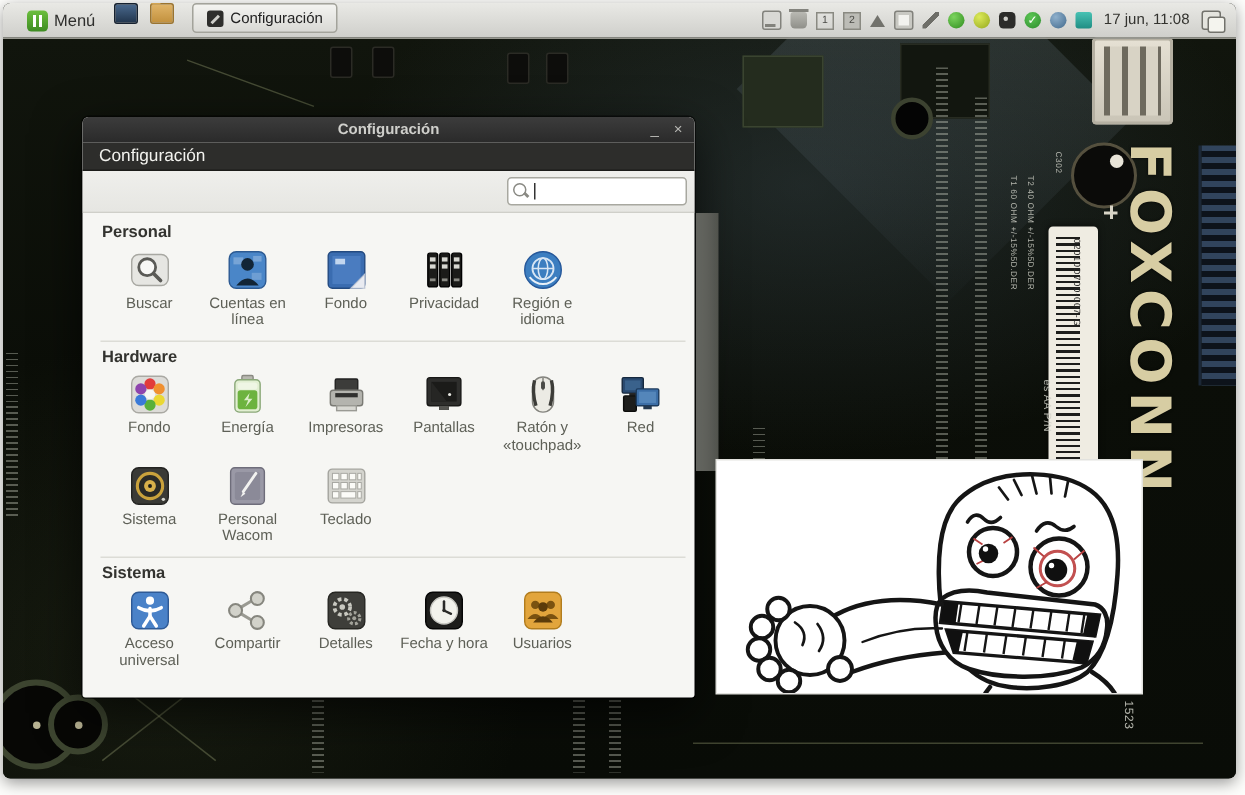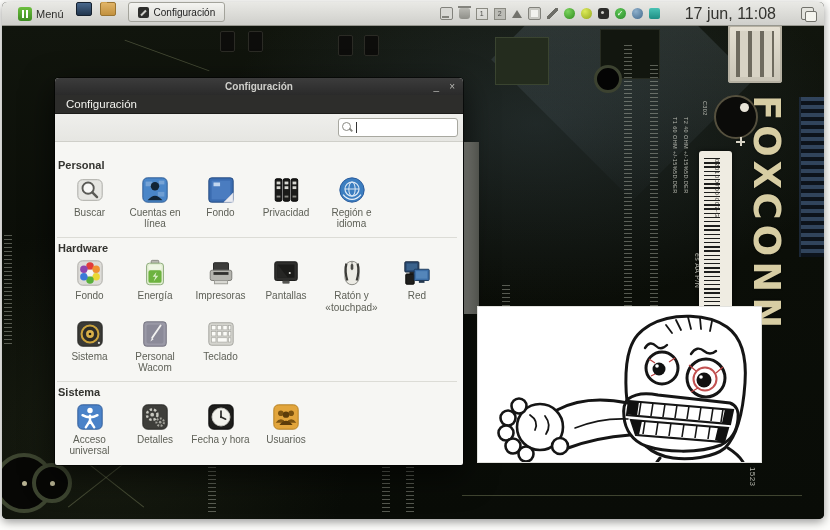--- a/index.html
+++ b/index.html
@@ -35,21 +35,21 @@
   .ti-tablet{background:#c8c8c2;border:1px solid #82827c;border-radius:2px;}
   .ti-tablet::after{content:"";position:absolute;inset:2px;background:#f2f2ee;}
   .ti-pen{background:linear-gradient(135deg,transparent 40%,#6e6e68 40%,#6e6e68 60%,transparent 60%);}
   .ti-green{background:radial-gradient(circle at 35% 30%,#7cd45e,#2f8c1e);border-radius:50%;}
   .ti-lime{background:radial-gradient(circle at 35% 30%,#dcea5a,#95a81e);border-radius:50%;}
   .ti-dark{background:#2c2c2a;border-radius:3px;}
   .ti-dark::after{content:"";position:absolute;left:3px;top:3px;width:3px;height:3px;background:#cfcfca;border-radius:50%;}
   .ti-shield{background:radial-gradient(circle at 40% 30%,#5cc654,#2d8c2e);border-radius:50%;color:#fff;font-size:8px;line-height:11px;text-align:center;}
   .ti-globe{background:radial-gradient(circle at 35% 30%,#8fb0cc,#41698c);border-radius:50%;}
   .ti-teal{background:linear-gradient(180deg,#49c2b4,#1f8e84);border-radius:2px;}
-  .clock{font-size:16px;color:#33332f;margin:0 19px;white-space:nowrap;}
+  .clock{font-size:10px;color:#33332f;margin:0 2px;white-space:nowrap;}
   .ti-chat{border:1px solid #72726c;border-radius:2px;background:#e4e4de;}
   .ti-chat::after{content:"";position:absolute;left:3px;top:3px;width:10px;height:9px;border:1px solid #72726c;background:#f4f4ee;border-radius:2px;}
 
   
   .wall{position:absolute;left:0;top:23px;right:0;bottom:0;overflow:hidden;
         background:
         radial-gradient(520px 300px at 65% 20%, rgba(80,100,115,.28), transparent 60%),
         radial-gradient(420px 360px at 12% 85%, rgba(90,100,60,.18), transparent 60%),
         linear-gradient(180deg,#11150d 0%,#0b0e08 45%,#090c07 100%);}
   .wall *{position:absolute;}
@@ -96,21 +96,21 @@
   .headerbar{height:18px;background:#2d2d2b;color:#f2f2ee;font-size:11.5px;display:flex;align-items:center;
              padding-left:11px;border-bottom:1px solid #1c1c1a;flex:0 0 auto;}
   .toolbar{height:27px;background:linear-gradient(180deg,#efefec,#e6e6e2);border-bottom:1px solid #cfcfc9;
            display:flex;align-items:center;justify-content:flex-end;padding-right:5px;flex:0 0 auto;}
   .search{position:relative;width:118px;height:17px;background:#fff;border:1px solid #a8a8a0;border-radius:3px;}
   .search input{position:absolute;left:16px;top:0;width:96px;height:15px;border:0;outline:0;font-size:10px;background:transparent;}
   .mag{position:absolute;left:3px;top:3px;width:7px;height:7px;border:1.4px solid #8a8a84;border-radius:50%;}
   .mag::after{content:"";position:absolute;left:6px;top:6px;width:4px;height:1.6px;background:#8a8a84;transform:rotate(45deg);}
   .caret{position:absolute;left:17px;top:3px;width:1px;height:11px;background:#333;}
 
-  .content{flex:1;padding:4px 4px 0 2px;overflow:hidden;margin-top:10px;}
+  .content{flex:1;padding:4px 4px 0 12px;overflow:hidden;}
   .sec-title{font-size:11px;font-weight:bold;color:#33332f;margin:3px 0 4px 1px;}
   .grid{display:grid;grid-template-columns:repeat(6,65.5px);row-gap:6px;}
   .tile{width:65px;display:flex;flex-direction:column;align-items:center;cursor:default;}
   .tile svg{display:block;}
   .tlabel{margin-top:2px;font-size:10px;line-height:1.12;color:#5e6057;text-align:center;max-width:64px;}
   .divider{height:1px;background:#dcdcd6;margin:8px 2px 4px 0;}
 
   
   .meme{position:absolute;left:476px;top:305px;width:283px;height:155px;background:#fff;z-index:25;
         box-shadow:0 0 0 1px #e2e2de;}
@@ -414,20 +414,30 @@
           <svg width="30" height="30" viewBox="0 0 32 32">
             <rect x="3" y="3" width="26" height="26" rx="5" fill="#4a82c8" stroke="#2e5a96"></rect>
             <circle cx="16" cy="9" r="2.9" fill="#fff"></circle>
             <path d="M8 14 Q16 18.5 24 14" fill="none" stroke="#fff" stroke-width="2.5" stroke-linecap="round"></path>
             <line x1="16" y1="14.5" x2="16" y2="20" stroke="#fff" stroke-width="2.5" stroke-linecap="round"></line>
             <path d="M16 20 L11.5 27 M16 20 L20.5 27" fill="none" stroke="#fff" stroke-width="2.5" stroke-linecap="round"></path>
           </svg>
           <span class="tlabel">Acceso universal</span>
         </div>
 
+        <div class="tile">
+          <svg width="30" height="30" viewBox="0 0 32 32">
+            <line x1="10" y1="14.5" x2="20" y2="8.5" stroke="#9a9a92" stroke-width="2.2"></line>
+            <line x1="10" y1="17.5" x2="20" y2="23.5" stroke="#9a9a92" stroke-width="2.2"></line>
+            <circle cx="7.5" cy="16" r="4.6" fill="#d2d2ca" stroke="#86867e" stroke-width="1.5"></circle>
+            <circle cx="23" cy="7.5" r="4.6" fill="#d2d2ca" stroke="#86867e" stroke-width="1.5"></circle>
+            <circle cx="23" cy="24.5" r="4.6" fill="#d2d2ca" stroke="#86867e" stroke-width="1.5"></circle>
+          </svg>
+          <span class="tlabel">Compartir</span>
+        </div>
 
         <div class="tile">
           <svg width="30" height="30" viewBox="0 0 32 32">
             <rect x="3" y="3" width="26" height="26" rx="5" fill="#3e3e3a" stroke="#262622"></rect>
             <circle cx="13" cy="13.5" r="5.6" fill="none" stroke="#c8c8c0" stroke-width="2.6" stroke-dasharray="2.6 2"></circle>
             <circle cx="13" cy="13.5" r="2" fill="#c8c8c0"></circle>
             <circle cx="21.5" cy="21.5" r="4" fill="none" stroke="#a2a29a" stroke-width="2.2" stroke-dasharray="2 1.6"></circle>
             <circle cx="21.5" cy="21.5" r="1.4" fill="#a2a29a"></circle>
           </svg>
           <span class="tlabel">Detalles</span>

